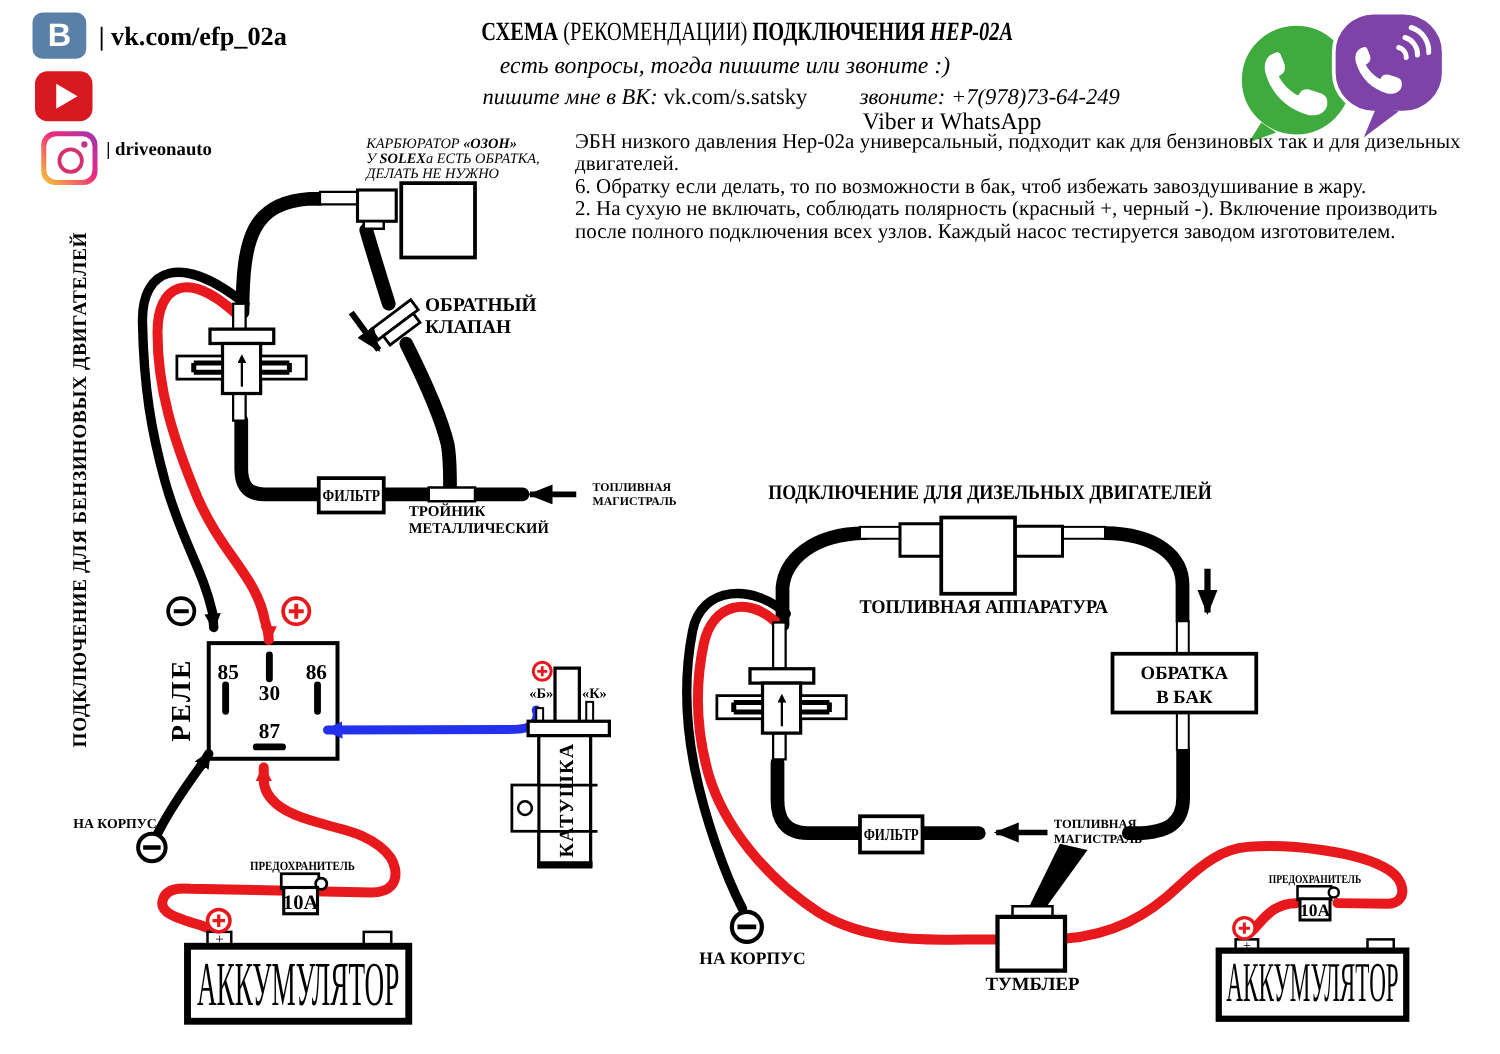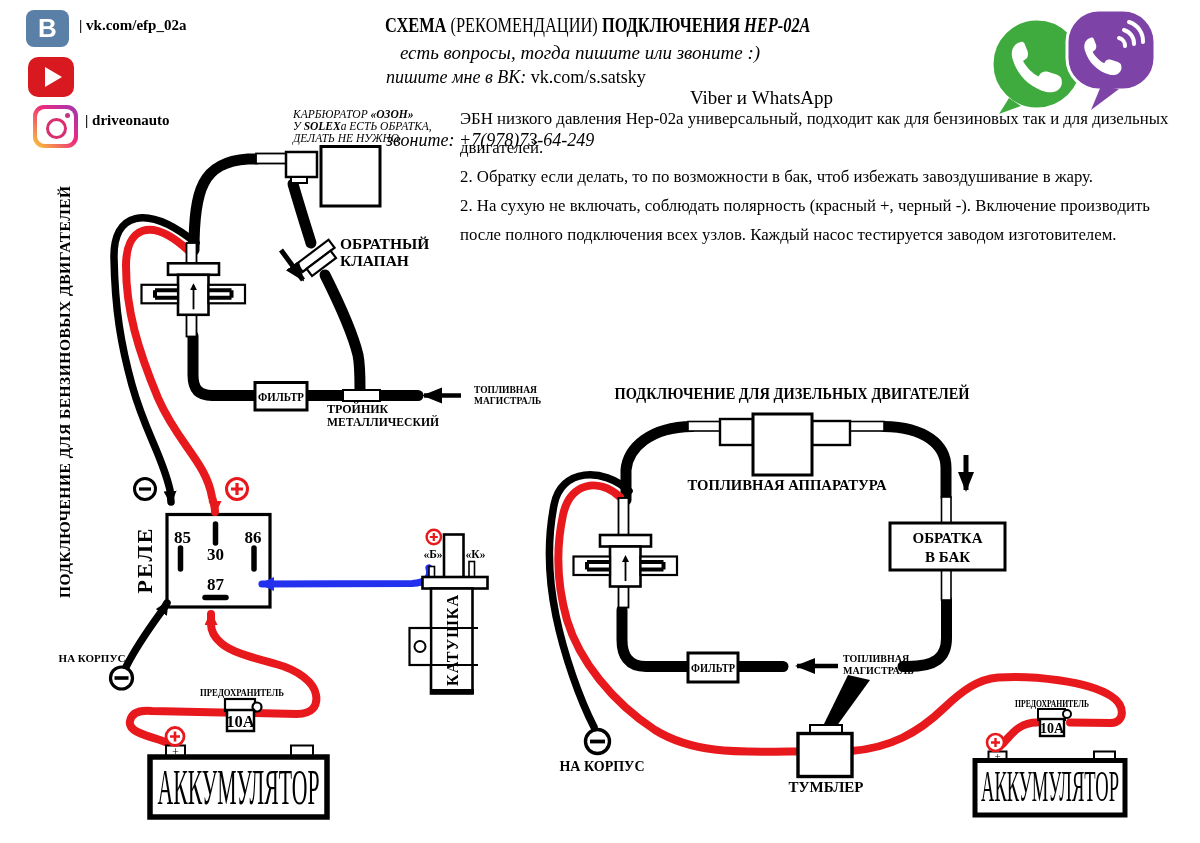--- a/index.html
+++ b/index.html
@@ -11,35 +11,35 @@
   .vk{left:26px;top:10px;width:43px;height:37px;background:#5b80a8;border-radius:8px;
       color:#fff;font-family:"Liberation Sans",sans-serif;font-weight:bold;font-size:26px;}
   .yt{left:28px;top:57px;width:46px;height:40px;background:#d91920;border-radius:10px;}
   .yt-tri{width:0;height:0;border-left:17px solid #fff;border-top:10px solid transparent;border-bottom:10px solid transparent;margin-left:4px;}
   .ig{left:33px;top:105px;width:45px;height:43px;border-radius:11px;padding:0;
       background:linear-gradient(45deg,#f9ce34 0%,#ee2a7b 55%,#9b36b7 100%);}
   .ig-in{width:37px;height:35px;background:#fff;border-radius:8px;margin:4px;position:relative;}
   .ig-lens{position:absolute;left:9px;top:9px;width:15px;height:15px;border:3px solid #d6306e;border-radius:50%;}
   .ig-dot{position:absolute;right:4px;top:4px;width:5px;height:5px;background:#c13584;border-radius:50%;}
   .handle{position:absolute;font-weight:bold;white-space:nowrap;}
-  .h-vk{left:79px;top:17px;font-size:15px;}
+  .h-vk{left:79px;top:17px;font-size:21px;}
   .h-yt{left:81px;top:65px;font-size:19px;}
   .h-ig{left:85px;top:112px;font-size:15px;}
   .t1{left:330px;top:13px;width:500px;text-align:center;font-size:21px;white-space:nowrap;
       transform:scaleX(.78);transform-origin:50% 50%;}
   .t1 .b{font-weight:bold;} .t1 .bi{font-weight:bold;font-style:italic;}
   .t2{left:330px;top:42px;width:500px;text-align:center;font-weight:normal;font-style:italic;font-size:19px;white-space:nowrap;}
-  .t3{left:386px;top:67px;display:flex;gap:42px;white-space:nowrap;font-size:18px;flex-direction:column;}
+  .t3{left:386px;top:67px;display:flex;gap:42px;white-space:nowrap;font-size:18px;}
   .t3 .it{font-style:italic;}
   .t4{left:690px;top:87px;width:140px;text-align:right;font-weight:normal;font-size:19px;white-space:nowrap;}
   
   .vtitle{left:-129px;top:387px;width:396px;height:26px;transform:rotate(-90deg);
           text-align:center;font-weight:bold;font-size:15.5px;letter-spacing:.5px;white-space:nowrap;}
   
-  .notes{left:460px;top:104px;width:730px;font-size:16.8px;line-height:29px;}
+  .notes{left:460px;top:104px;width:730px;font-size:16.8px;line-height:18px;}
   .notes p{margin:0;}
   
   svg{position:absolute;left:0;top:0;}
   svg text{font-family:"Liberation Serif",serif;fill:#000;}
   .wbox{fill:#fff;stroke:#000;}
   .fuel{fill:none;stroke:#000;stroke-width:11;stroke-linecap:round;}
   .wireR{fill:none;stroke:#e8191d;stroke-width:8;stroke-linecap:round;}
   .wireK{fill:none;stroke:#000;stroke-width:7.5;stroke-linecap:round;}
   .wireB{fill:none;stroke:#2330ee;stroke-width:7.2;stroke-linecap:round;}
   .lbl{font-weight:bold;}
@@ -289,17 +289,17 @@
   <div class="abs t3">
     <span><span class="it">пишите мне в ВК:</span> <span>vk.com/s.satsky</span></span>
     <span class="it"><span>звоните:</span> <span>+7(978)73-64-249</span></span>
   </div>
   <div class="abs t4">Viber и WhatsApp</div>
 
   <div class="abs vtitle">ПОДКЛЮЧЕНИЕ ДЛЯ БЕНЗИНОВЫХ ДВИГАТЕЛЕЙ</div>
 
   <div class="abs notes">
     <p>ЭБН низкого давления Нер-02а универсальный, подходит как для бензиновых так и для дизельных двигателей.</p>
-    <p>2. Обратку если делать, то по возможности в бак, чтоб избежать завоздушивание в жару.</p>
+    <p>6. Обратку если делать, то по возможности в бак, чтоб избежать завоздушивание в жару.</p>
     <p>2. На сухую не включать, соблюдать полярность (красный +, черный -). Включение производить после полного подключения всех узлов. Каждый насос тестируется заводом изготовителем.</p>
   </div>
 
 </div>
 
 </body></html>

